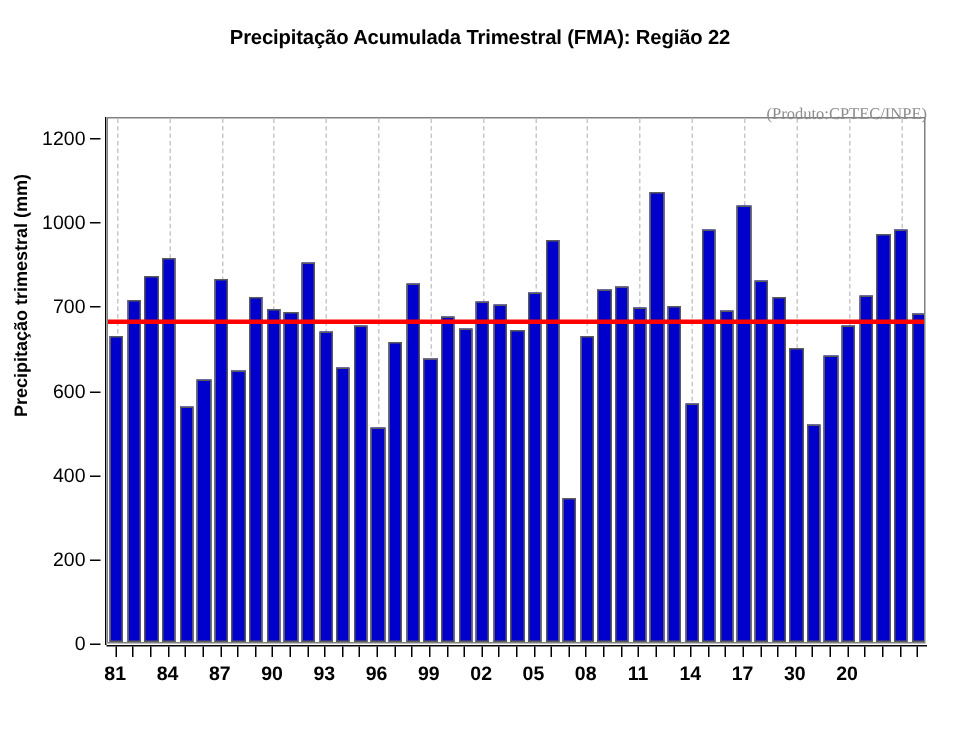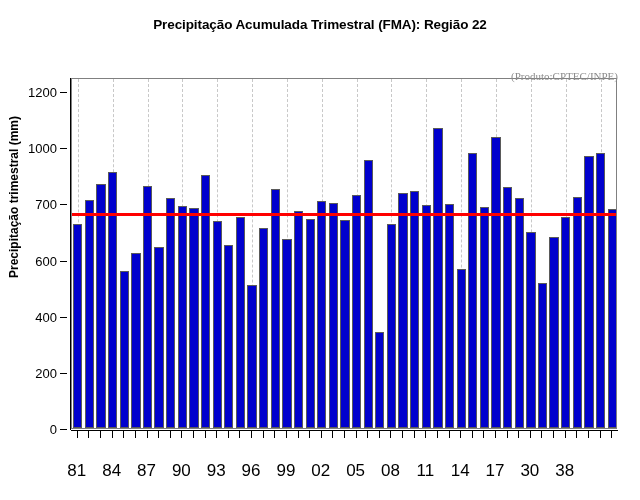--- a/index.html
+++ b/index.html
@@ -61,24 +61,25 @@
   }
 
   
   #x-axis-line{
     position:absolute;left:71px;top:430px;width:547px;height:1px;background:#000;
   }
   .xtick-mark{
     position:absolute;top:431px;width:1px;height:7px;background:#000;
   }
   .xtick-label{
-    position:absolute;top:461px;
-    font-size:17px;color:#000;
+    position:absolute;top:441px;
+    font-size:13px;color:#000;
     transform:translateX(-50%);
     white-space:nowrap;
+    font-weight:bold;
   }
   #x-axis-title{
     position:absolute;left:0;top:468px;width:640px;
     text-align:center;font-size:12px;font-weight:bold;color:#000;
   }
 
   
   .gridline{
     position:absolute;top:0;width:1px;height:100%;
     border-left:1px dashed #c8c8c8;
@@ -273,19 +274,19 @@
     <div class="xtick-mark" style="left: 483.404px;"></div>
     <div class="xtick-mark" style="left: 495.021px;"></div>
     <div class="xtick-label" style="left: 495.021px;">17</div>
     <div class="xtick-mark" style="left: 506.638px;"></div>
     <div class="xtick-mark" style="left: 518.255px;"></div>
     <div class="xtick-mark" style="left: 529.872px;"></div>
     <div class="xtick-label" style="left: 529.872px;">30</div>
     <div class="xtick-mark" style="left: 541.489px;"></div>
     <div class="xtick-mark" style="left: 553.106px;"></div>
     <div class="xtick-mark" style="left: 564.723px;"></div>
-    <div class="xtick-label" style="left: 564.723px;">38</div>
+    <div class="xtick-label" style="left: 564.723px;">20</div>
     <div class="xtick-mark" style="left: 576.34px;"></div>
     <div class="xtick-mark" style="left: 587.957px;"></div>
     <div class="xtick-mark" style="left: 599.574px;"></div>
     <div class="xtick-label" style="left: 599.574px;"></div>
     <div class="xtick-mark" style="left: 611.191px;"></div>
   </div>
 
 </body></html>

